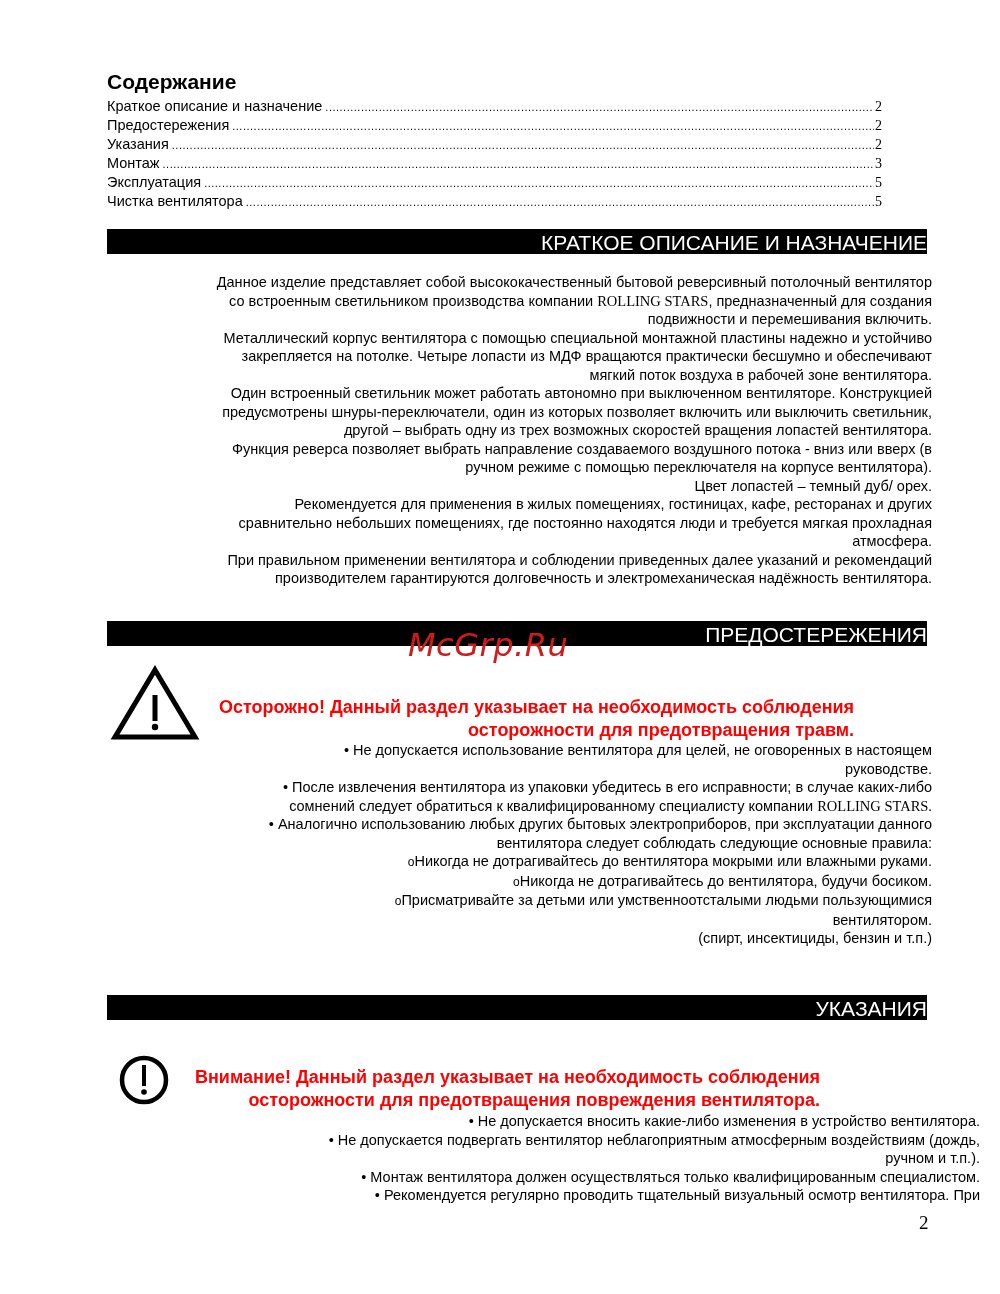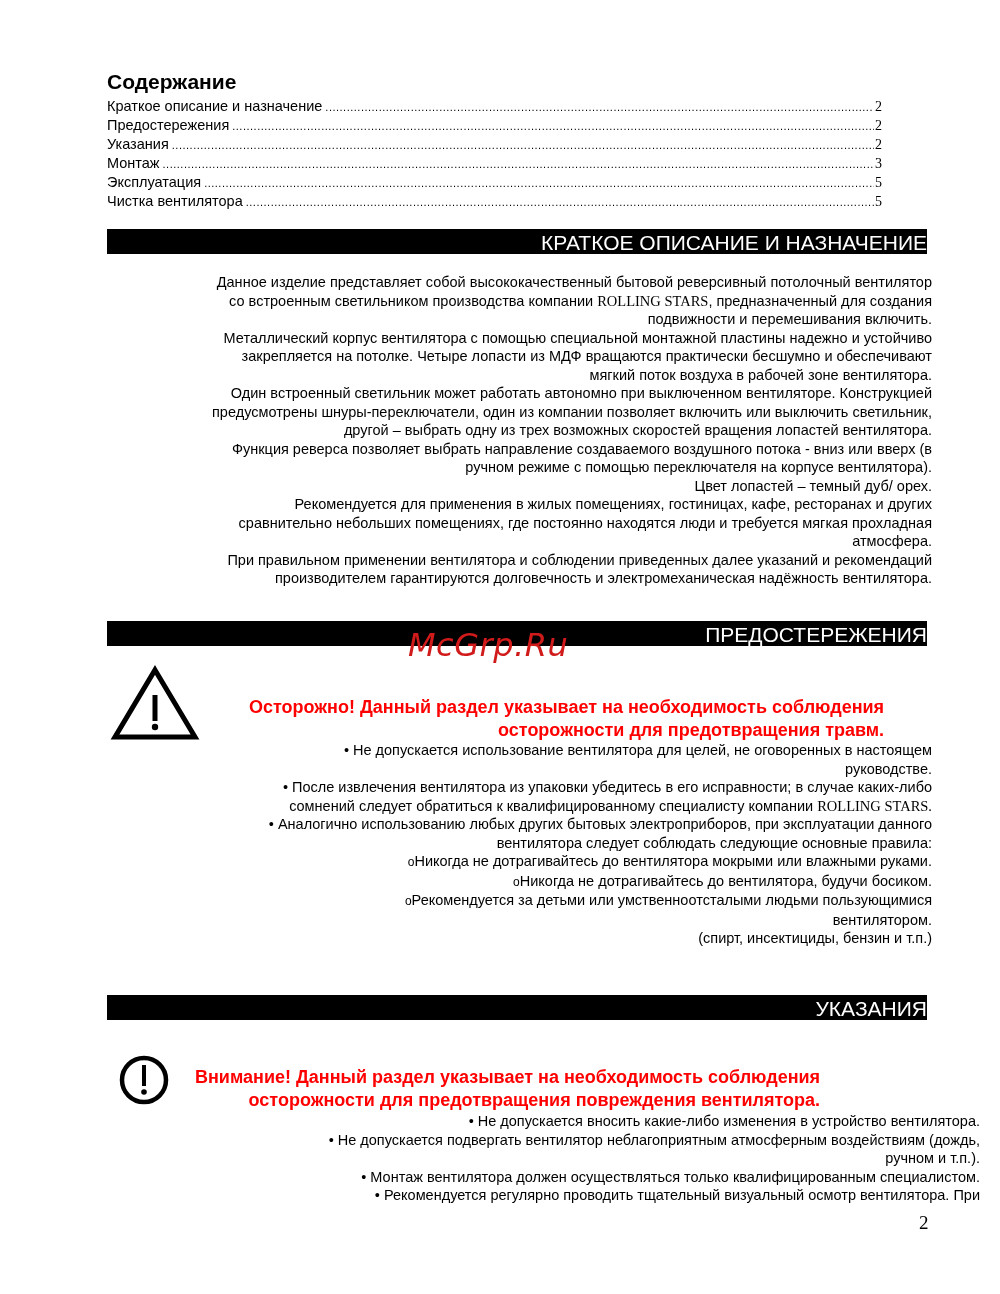--- a/index.html
+++ b/index.html
@@ -76,21 +76,21 @@
     <span>КРАТКОЕ ОПИСАНИЕ И НАЗНАЧЕНИЕ</span>
   </div>
   <div class="para" style="top:273px;">
     <p>Данное изделие представляет собой высококачественный бытовой реверсивный потолочный вентилятор</p>
     <p><span>со встроенным светильником производства компании </span><span class="serif">ROLLING STARS</span><span>, предназначенный для создания</span></p>
     <p>подвижности и перемешивания включить.</p>
     <p>Металлический корпус вентилятора с помощью специальной монтажной пластины надежно и устойчиво</p>
     <p>закрепляется на потолке. Четыре лопасти из МДФ вращаются практически бесшумно и обеспечивают</p>
     <p>мягкий поток воздуха в рабочей зоне вентилятора.</p>
     <p>Один встроенный светильник может работать автономно при выключенном вентиляторе. Конструкцией</p>
-    <p>предусмотрены шнуры-переключатели, один из компании позволяет включить или выключить светильник,</p>
+    <p>предусмотрены шнуры-переключатели, один из которых позволяет включить или выключить светильник,</p>
     <p>другой – выбрать одну из трех возможных скоростей вращения лопастей вентилятора.</p>
     <p>Функция реверса позволяет выбрать направление создаваемого воздушного потока - вниз или вверх (в</p>
     <p>ручном режиме с помощью переключателя на корпусе вентилятора).</p>
     <p>Цвет лопастей – темный дуб/ орех.</p>
     <p>Рекомендуется для применения в жилых помещениях, гостиницах, кафе, ресторанах и других</p>
     <p>сравнительно небольших помещениях, где постоянно находятся люди и требуется мягкая прохладная</p>
     <p>атмосфера.</p>
     <p>При правильном применении вентилятора и соблюдении приведенных далее указаний и рекомендаций</p>
     <p>производителем гарантируются долговечность и электромеханическая надёжность вентилятора.</p>
   </div>
@@ -100,35 +100,35 @@
   </div>
   <div class="watermark">McGrp.Ru</div>
 
   <div class="icon-box" style="left:108px; top:662px; width:95px; height:82px;">
     <svg width="95" height="82" viewBox="0 0 95 82">
       <polygon points="47,8 87,75 7,75" fill="none" stroke="#000" stroke-width="5" stroke-linejoin="miter"></polygon>
       <rect x="44.5" y="33" width="5" height="26" fill="#000"></rect>
       <circle cx="47" cy="65" r="3.2" fill="#000"></circle>
     </svg>
   </div>
-  <div class="warn-title" style="left:219px; top:696px;margin-left:30px;">
+  <div class="warn-title" style="left:219px; top:696px;">
     <div>Осторожно! Данный раздел указывает на необходимость соблюдения</div>
     <div>осторожности для предотвращения травм.</div>
   </div>
 
   <div class="para" style="top:741px;">
     <p style="padding-left:122px;">• Не допускается использование вентилятора для целей, не оговоренных в настоящем</p>
     <p>руководстве.</p>
     <p>• После извлечения вентилятора из упаковки убедитесь в его исправности; в случае каких-либо</p>
     <p><span>сомнений следует обратиться к квалифицированному специалисту компании </span><span class="serif">ROLLING STARS.</span></p>
     <p>• Аналогично использованию любых других бытовых электроприборов, при эксплуатации данного</p>
     <p>вентилятора следует соблюдать следующие основные правила:</p>
     <p class="sub"><span class="circ">o</span><span>Никогда не дотрагивайтесь до вентилятора мокрыми или влажными руками.</span></p>
     <p class="sub"><span class="circ">o</span><span>Никогда не дотрагивайтесь до вентилятора, будучи босиком.</span></p>
-    <p class="sub"><span class="circ">o</span><span>Рекомендуется за детьми или умственноотсталыми людьми пользующимися</span></p>
+    <p class="sub"><span class="circ">o</span><span>Присматривайте за детьми или умственноотсталыми людьми пользующимися</span></p>
     <p>вентилятором.</p>
     <p>(спирт, инсектициды, бензин и т.п.)</p>
   </div>
 
   <div class="section-bar" style="top:995px;">
     <span>УКАЗАНИЯ</span>
   </div>
 
   <div class="icon-box" style="left:108px; top:1047px; width:80px; height:70px;">
     <svg width="80" height="70" viewBox="0 0 80 70">

